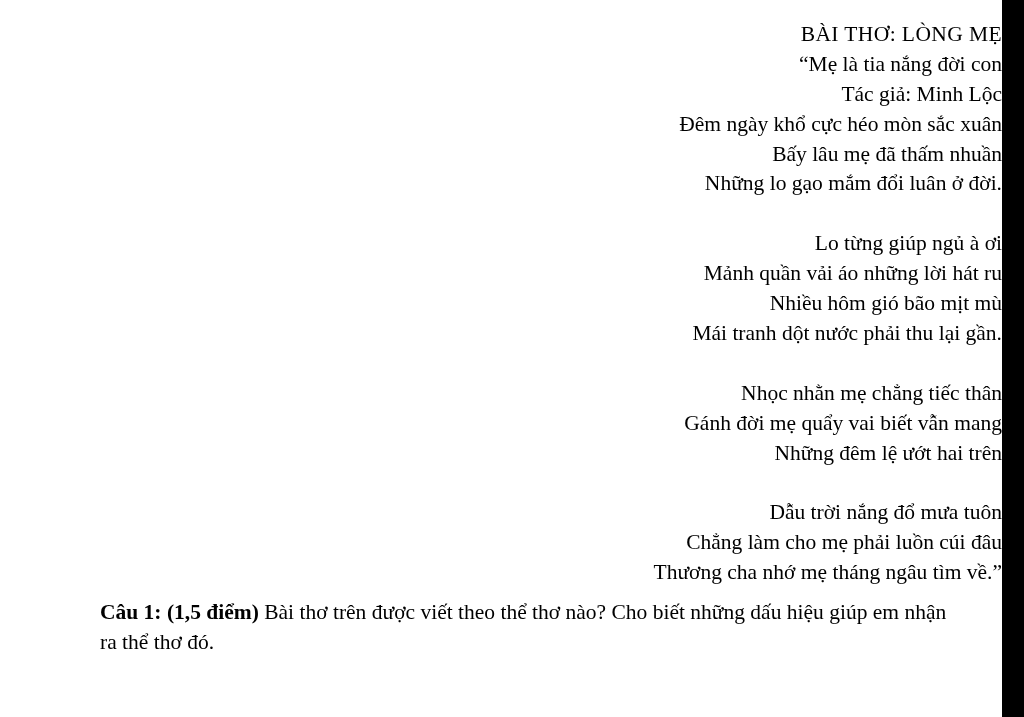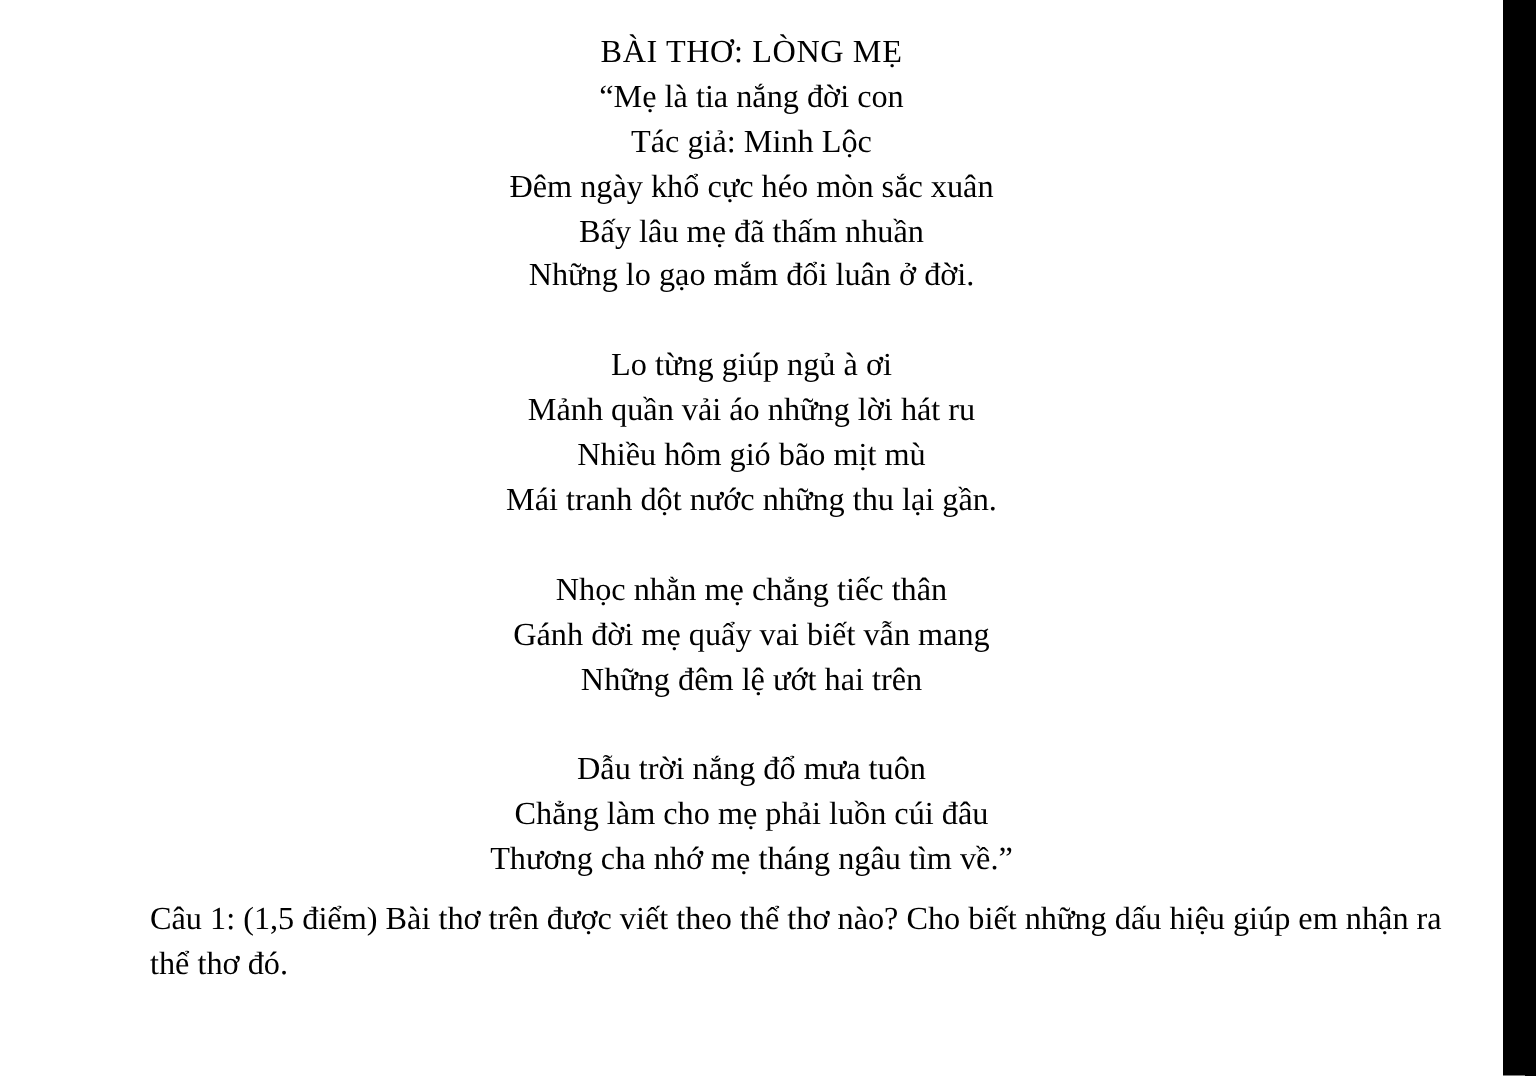--- a/index.html
+++ b/index.html
@@ -38,40 +38,41 @@
     padding: 20px 0 0 0;
     box-sizing: border-box;
   }
   .poem {
     text-align: center;
     font-size: 21.5px;
     line-height: 1.39;
   }
   .poem-line {
     white-space: pre;
+    text-align: right;
   }
   .title {
     letter-spacing: 0.4px;
   }
   .stanza-gap {
     height: 30px;
   }
   .questions {
     margin-top: 10px;
     padding-left: 100px;
     padding-right: 40px;
     font-size: 21.5px;
     line-height: 1.38;
     text-align: left;
   }
   .q-line {
     margin: 0;
   }
   .q-label {
-    font-weight: normal;
+    font-weight: bold;
     margin-top: 29px;
   }
 </style>
 </head>
 <body>
 
 <div class="page">
 
   <div class="content">
 
@@ -82,21 +83,21 @@
       <div class="poem-line">Tác giả: Minh Lộc</div>
       <div class="poem-line">Đêm ngày khổ cực héo mòn sắc xuân</div>
       <div class="poem-line">Bấy lâu mẹ đã thấm nhuần</div>
       <div class="poem-line">Những lo gạo mắm đổi luân ở đời.</div>
 
       <div class="stanza-gap"></div>
 
       <div class="poem-line">Lo từng giúp ngủ à ơi</div>
       <div class="poem-line">Mảnh quần vải áo những lời hát ru</div>
       <div class="poem-line">Nhiều hôm gió bão mịt mù</div>
-      <div class="poem-line">Mái tranh dột nước những thu lại gần.</div>
+      <div class="poem-line">Mái tranh dột nước phải thu lại gần.</div>
 
       <div class="stanza-gap"></div>
 
       <div class="poem-line">Nhọc nhằn mẹ chẳng tiếc thân</div>
       <div class="poem-line">Gánh đời mẹ quẩy vai biết vẫn mang</div>
       <div class="poem-line">Những đêm lệ ướt hai trên</div>
 
       <div class="stanza-gap"></div>
 
       <div class="poem-line">Dẫu trời nắng đổ mưa tuôn</div>

